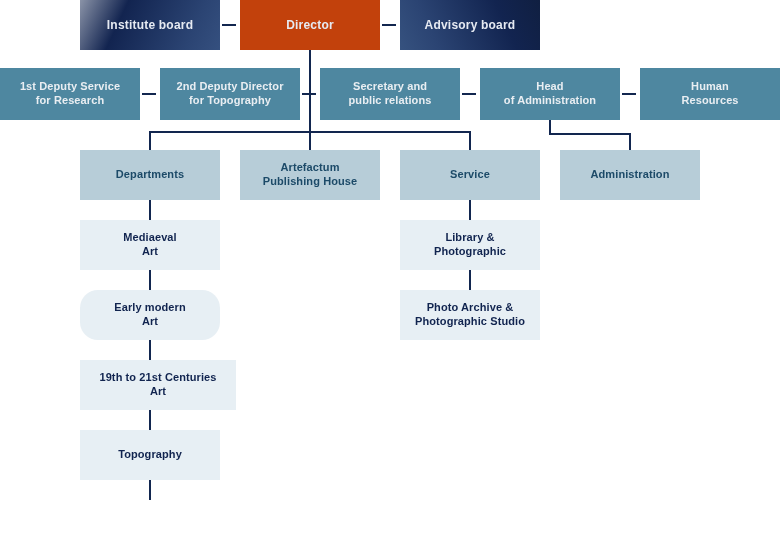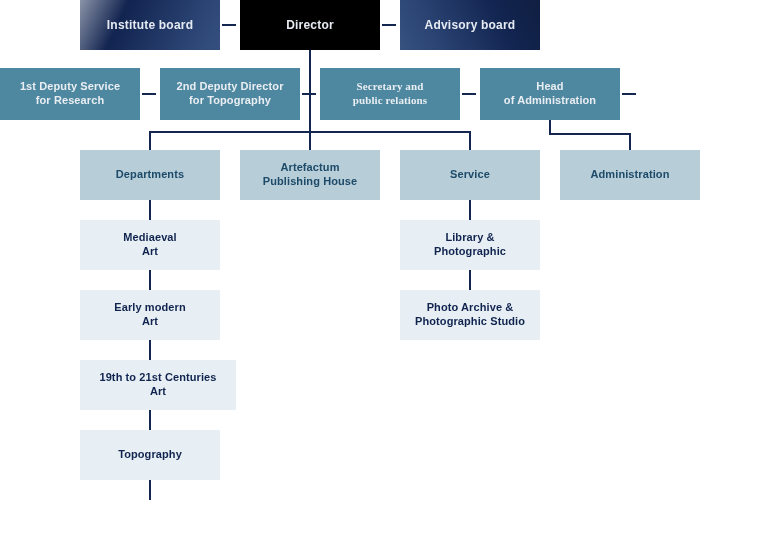--- a/index.html
+++ b/index.html
@@ -40,21 +40,21 @@
   
   .tier1 {
     color: #e6eaf2;
     font-size: 12px;
     letter-spacing: 0.2px;
   }
   .tier1.grad-lr {
     background: linear-gradient(115deg, #101f41 0%, #16285180 0%, #122450 30%, #2b4473 78%, #35507f 100%);
   }
   .tier1.solid {
-    background: #000000;
+    background: #c2410c;
   }
   .tier1.grad-rl {
     background: linear-gradient(245deg, #101f41 0%, #122450 28%, #2b4473 76%, #36527f 100%);
   }
 
   
   .tier2 {
     background: #4e87a0;
     color: #e9eef2;
     font-size: 11px;
@@ -123,38 +123,44 @@
 
   <div class="node tier2" style="left:160px; top:68px; width:140px; height:52px;">
     <span>
       <span>2nd Deputy Director</span><br>
       <span>for Topography</span>
     </span>
   </div>
 
   <div class="dash" style="left:302px; top:93px; width:14px;"></div>
 
-  <div class="node tier2" style="left:320px; top:68px; width:140px; height:52px;font-family:Liberation Serif, serif;">
+  <div class="node tier2" style="left:320px; top:68px; width:140px; height:52px;">
     <span>
       <span>Secretary and</span><br>
       <span>public relations</span>
     </span>
   </div>
 
   <div class="dash" style="left:462px; top:93px; width:14px;"></div>
 
   <div class="node tier2" style="left:480px; top:68px; width:140px; height:52px;">
     <span>
       <span>Head</span><br>
       <span>of Administration</span>
     </span>
   </div>
 
   <div class="dash" style="left:622px; top:93px; width:14px;"></div>
 
+  <div class="node tier2" style="left:640px; top:68px; width:140px; height:52px;">
+    <span>
+      <span>Human</span><br>
+      <span>Resources</span>
+    </span>
+  </div>
 
   <div class="conn h" style="left:149px; top:131px; width:322px;"></div>
   <div class="conn v" style="left:149px; top:131px; height:19px;"></div>
   <div class="conn v" style="left:309px; top:131px; height:19px;"></div>
   <div class="conn v" style="left:469px; top:131px; height:19px;"></div>
 
   <div class="conn v" style="left:549px; top:120px; height:15px;"></div>
   <div class="conn h" style="left:549px; top:133px; width:82px;"></div>
   <div class="conn v" style="left:629px; top:133px; height:17px;"></div>
 
@@ -179,21 +185,21 @@
 
   <div class="conn v" style="left:149px; top:200px; height:20px;"></div>
   <div class="node tier4" style="left:80px; top:220px; width:140px; height:50px;">
     <span>
       <span>Mediaeval</span><br>
       <span>Art</span>
     </span>
   </div>
 
   <div class="conn v" style="left:149px; top:270px; height:20px;"></div>
-  <div class="node tier4" style="left:80px; top:290px; width:140px; height:50px;">
+  <div class="node tier4" style="left:80px; top:290px; width:140px; height:50px;border-radius:18px;">
     <span>
       <span>Early modern</span><br>
       <span>Art</span>
     </span>
   </div>
 
   <div class="conn v" style="left:149px; top:340px; height:20px;"></div>
   <div class="node tier4" style="left:80px; top:360px; width:156px; height:50px;">
     <span>
       <span>19th to 21st Centuries</span><br>

